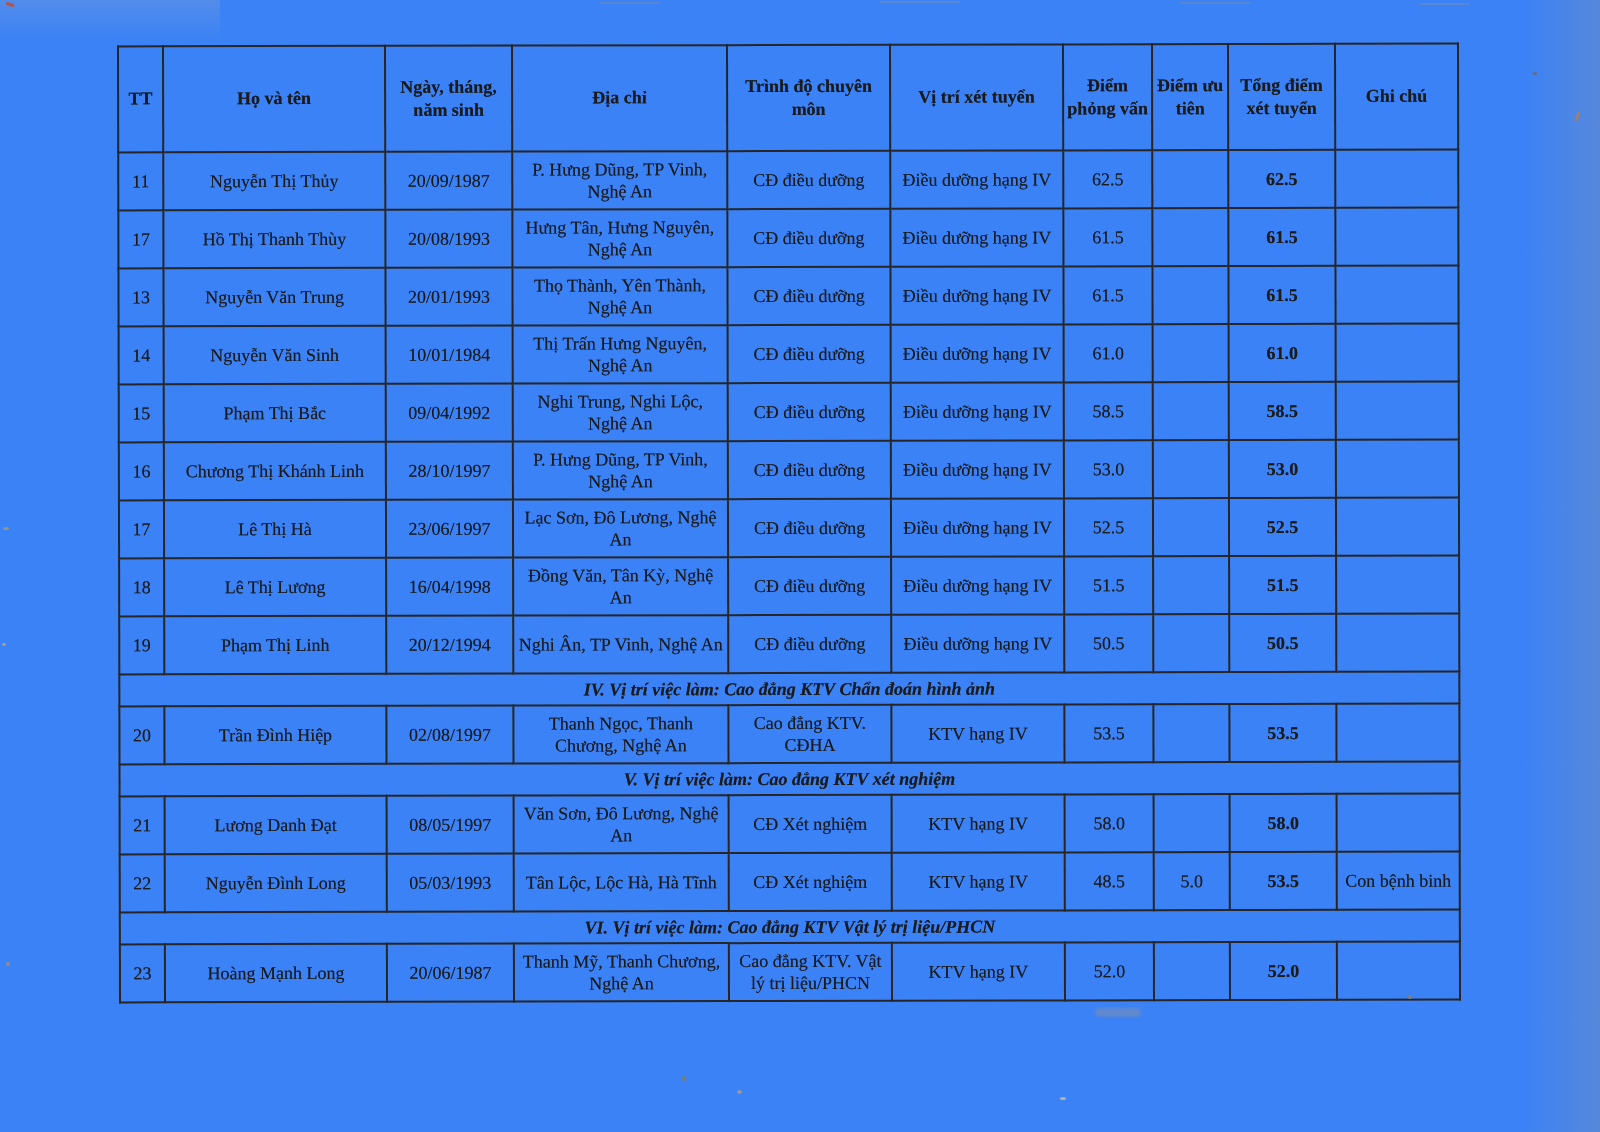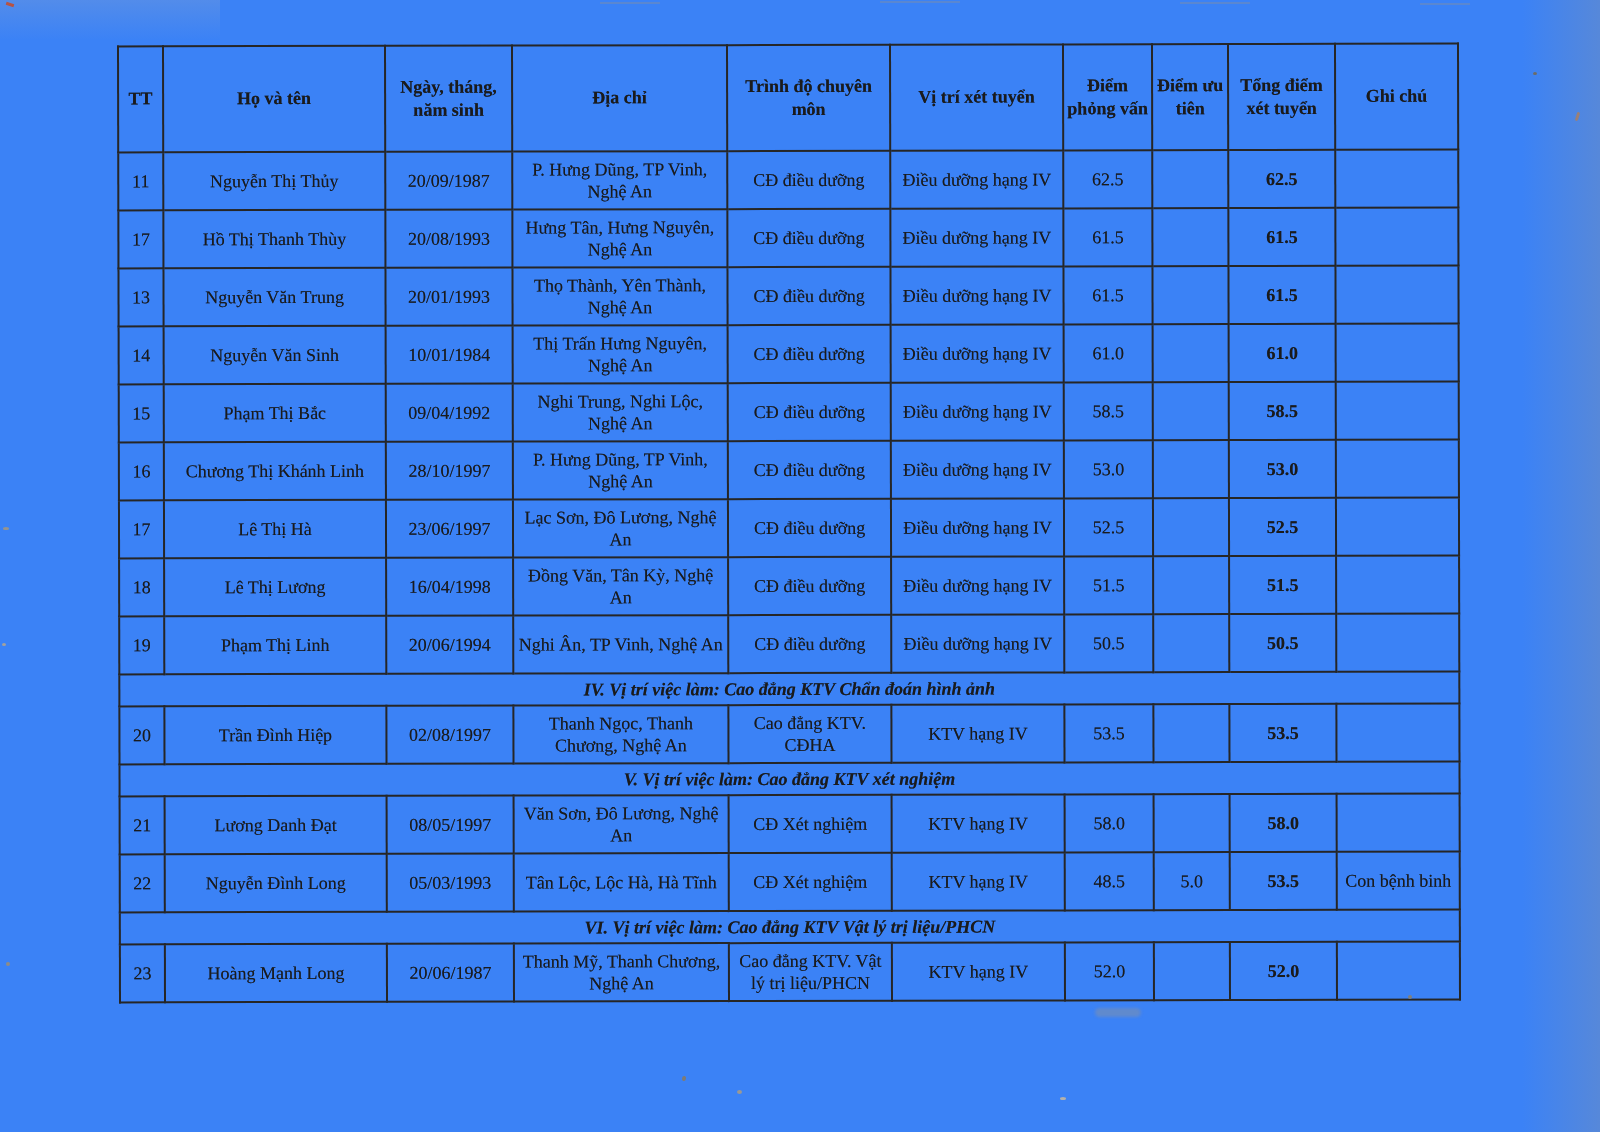--- a/index.html
+++ b/index.html
@@ -185,21 +185,21 @@
           <td class="cell-qualification">CĐ điều dưỡng</td>
           <td class="cell-position">Điều dưỡng hạng IV</td>
           <td class="cell-interview">51.5</td>
           <td class="cell-priority"></td>
           <td class="cell-total">51.5</td>
           <td class="cell-note"></td>
         </tr>
         <tr>
           <td class="cell-tt">19</td>
           <td class="cell-name">Phạm Thị Linh</td>
-          <td class="cell-dob">20/06/1994</td>
+          <td class="cell-dob">20/12/1994</td>
           <td class="cell-address">Nghi Ân, TP Vinh, Nghệ An</td>
           <td class="cell-qualification">CĐ điều dưỡng</td>
           <td class="cell-position">Điều dưỡng hạng IV</td>
           <td class="cell-interview">50.5</td>
           <td class="cell-priority"></td>
           <td class="cell-total">50.5</td>
           <td class="cell-note"></td>
         </tr>
         <tr class="section">
           <td colspan="10">IV. Vị trí việc làm: Cao đẳng KTV Chẩn đoán hình ảnh</td>

